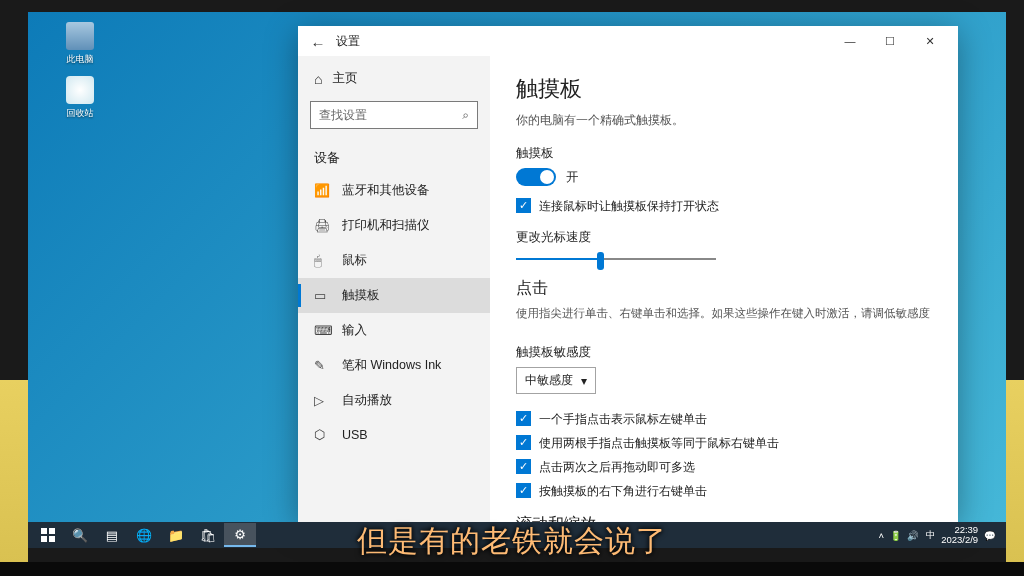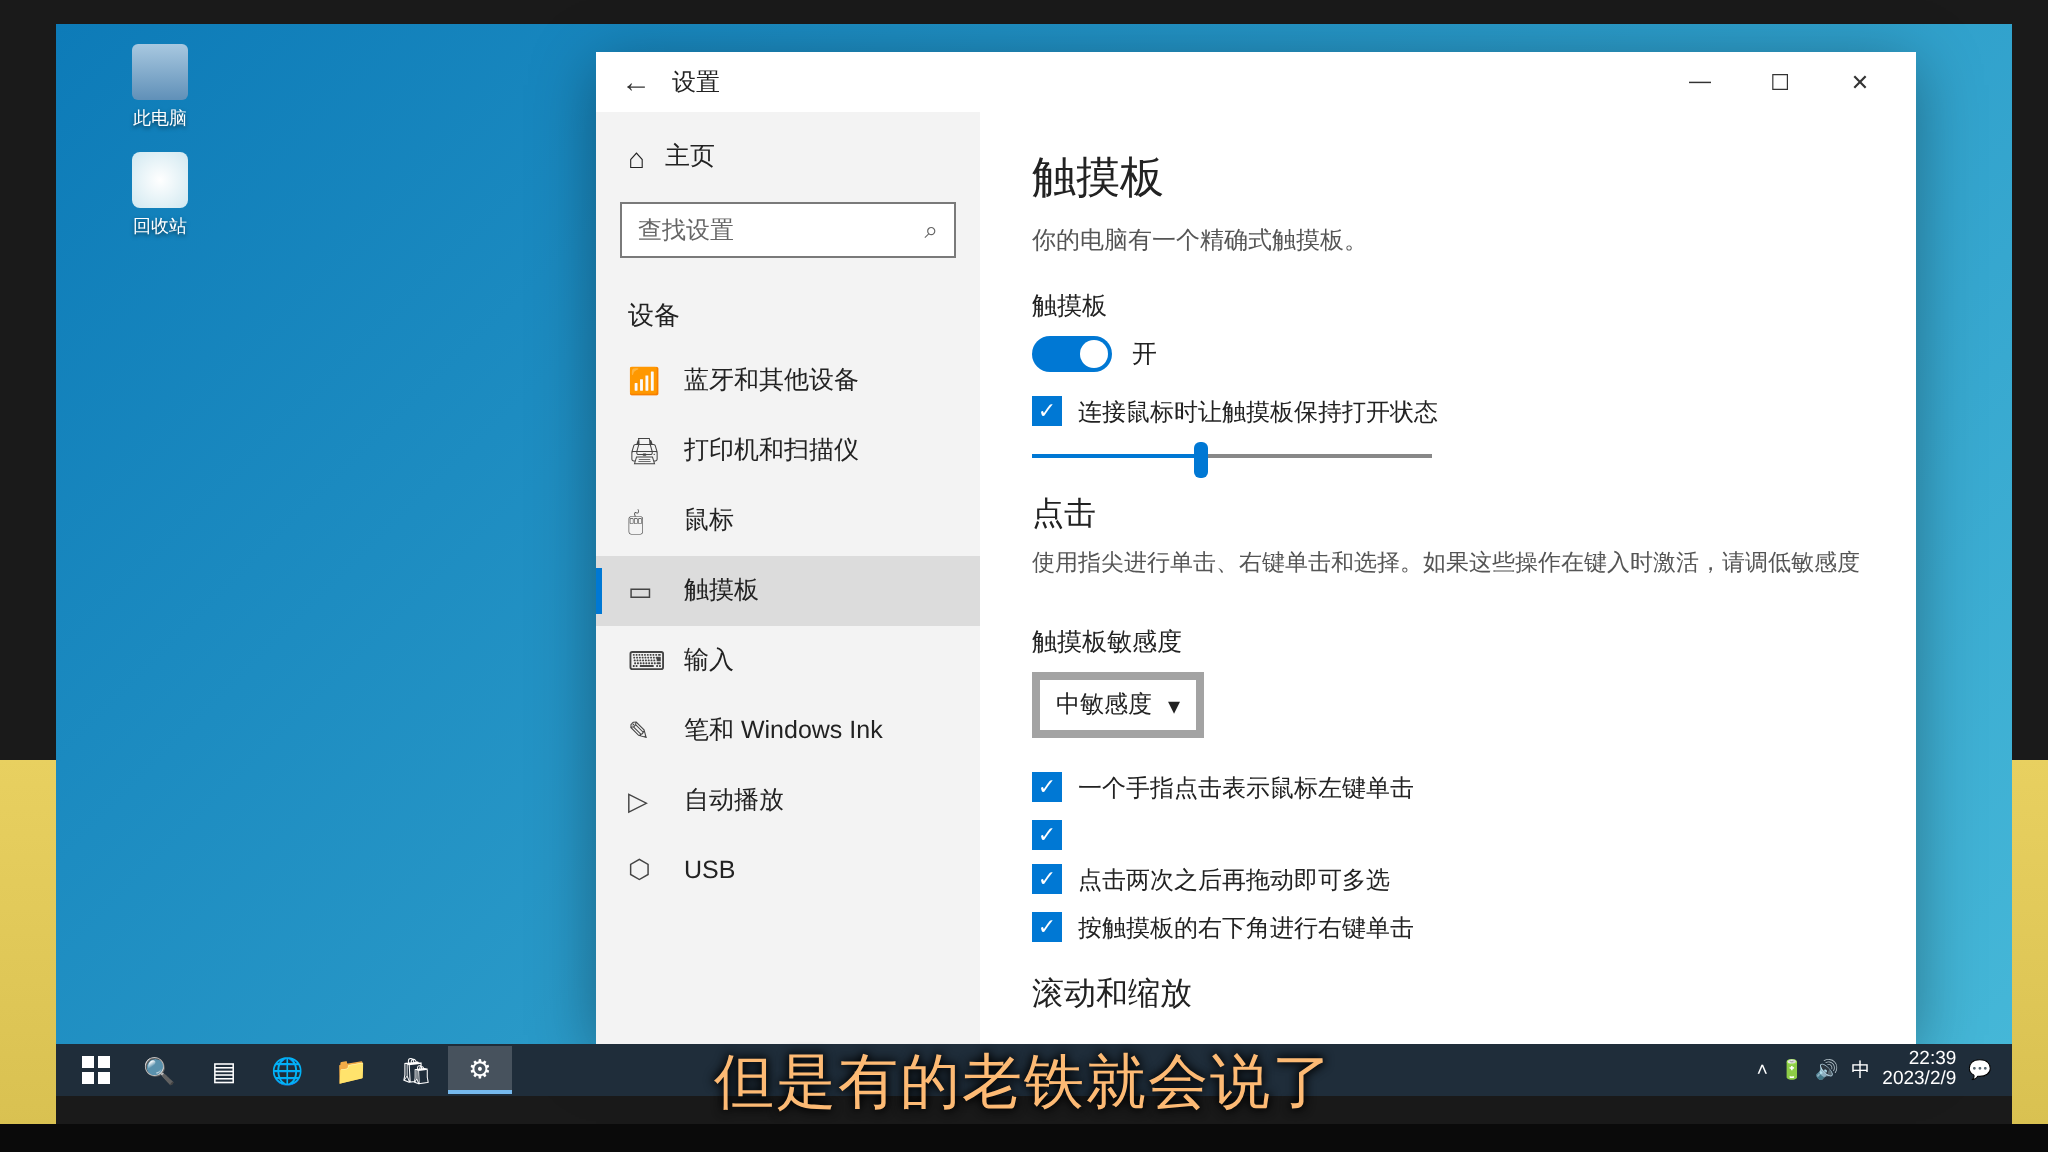--- a/index.html
+++ b/index.html
@@ -45,21 +45,21 @@
 .toggle { width: 40px; height: 18px; background: #0078d4; border-radius: 9px; position: relative; display: inline-block; vertical-align: middle; }
 .toggle::after { content: ""; position: absolute; right: 2px; top: 2px; width: 14px; height: 14px; background: #fff; border-radius: 50%; }
 .toggle-row { display: flex; align-items: center; gap: 10px; margin-bottom: 12px; }
 .checkbox-row { display: flex; align-items: flex-start; gap: 8px; margin: 7px 0; font-size: 12px; }
 .chk { width: 15px; height: 15px; background: #0078d4; display: inline-flex; align-items: center; justify-content: center; color: #fff; font-size: 11px; flex-shrink: 0; }
 .slider-track { width: 200px; height: 2px; background: #888; position: relative; margin: 12px 0 18px; }
 .slider-track .fill { position: absolute; left: 0; top: 0; height: 2px; background: #0078d4; }
 .slider-track .thumb { position: absolute; top: -6px; width: 7px; height: 18px; background: #0078d4; border-radius: 3px; }
 .subheading { font-size: 16px; font-weight: 400; margin: 14px 0 6px; }
 .helptext { font-size: 11.5px; color: #555; margin-bottom: 22px; line-height: 1.5; }
-.dropdown { border: 4px solid #a3a3a3; padding: 4px 8px; font-size: 12px; display: inline-flex; align-items: center; gap: 8px; cursor: pointer; margin-bottom: 10px; }
+.dropdown { border: 1px solid #a3a3a3; padding: 4px 8px; font-size: 12px; display: inline-flex; align-items: center; gap: 8px; cursor: pointer; margin-bottom: 10px; }
 
 .taskbar { position: absolute; left: 0; right: 0; bottom: 0; height: 26px; background: #1f2d3a; display: flex; align-items: center; padding: 0 4px; }
 .tb-item { width: 32px; height: 24px; display: flex; align-items: center; justify-content: center; font-size: 13px; color: #fff; cursor: pointer; }
 .tb-active { background: rgba(255,255,255,0.18); border-bottom: 2px solid #76b9ed; }
 .tb-tray { margin-left: auto; display: flex; align-items: center; gap: 6px; color: #fff; font-size: 9.5px; padding-right: 6px; }
 .tb-tray .clock { text-align: right; line-height: 1.05; }
 
 .caption-overlay { position: absolute; left: 50%; bottom: 14px; transform: translateX(-50%); font-size: 30px; color: #fdba74; text-shadow: 0 0 4px #000, 0 0 6px #000; font-weight: 500; letter-spacing: 1px; pointer-events: none; }
 
 .physical-edge { position:absolute; left:0; right:0; bottom:0; height:14px; background:#0a0a0a; }
@@ -148,20 +148,21 @@
         <div class="section-label">触摸板</div>
         <div class="toggle-row">
           <span class="toggle"></span>
           <span>开</span>
         </div>
         <div class="checkbox-row">
           <span class="chk">✓</span>
           <span>连接鼠标时让触摸板保持打开状态</span>
         </div>
 
+        <div class="section-label" style="margin-top:14px">更改光标速度</div>
         <div class="slider-track">
           <div class="fill" id="slider-fill" style="width: 42%;"></div>
           <div class="thumb" id="slider-thumb" style="left: calc(42% - 3px);"></div>
         </div>
 
         <div class="subheading">点击</div>
         <div class="helptext">使用指尖进行单击、右键单击和选择。如果这些操作在键入时激活，请调低敏感度</div>
 
         <div class="section-label">触摸板敏感度</div>
         <div class="dropdown">
@@ -169,20 +170,21 @@
           <span>▾</span>
         </div>
 
         <div id="tap-checks">
             <div class="checkbox-row">
               <span class="chk">✓</span>
               <span>一个手指点击表示鼠标左键单击</span>
             </div>
             <div class="checkbox-row">
               <span class="chk">✓</span>
+              <span>使用两根手指点击触摸板等同于鼠标右键单击</span>
             </div>
             <div class="checkbox-row">
               <span class="chk">✓</span>
               <span>点击两次之后再拖动即可多选</span>
             </div>
             <div class="checkbox-row">
               <span class="chk">✓</span>
               <span>按触摸板的右下角进行右键单击</span>
             </div>
           </div>

